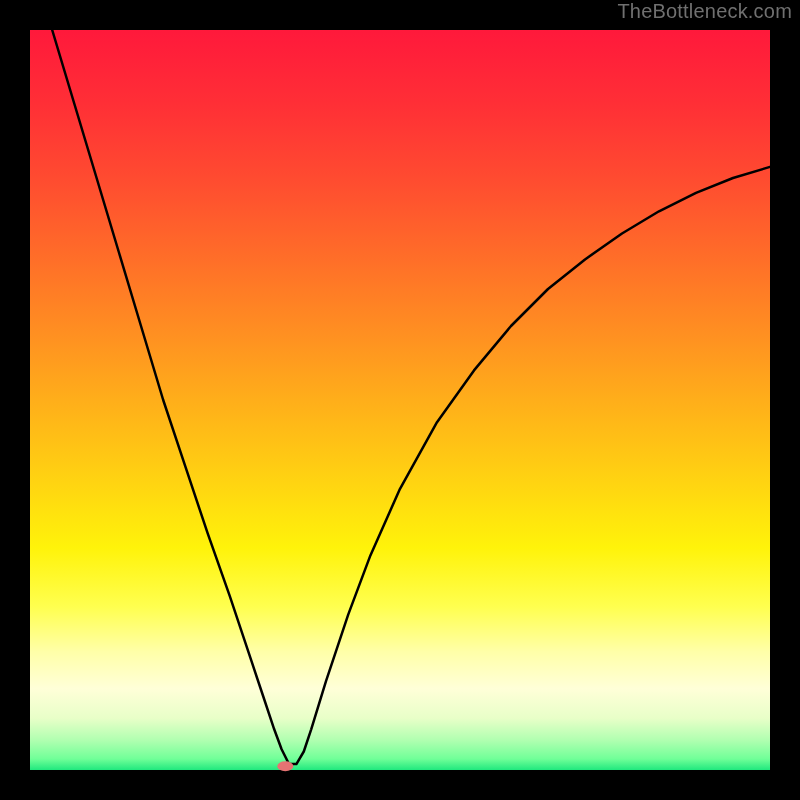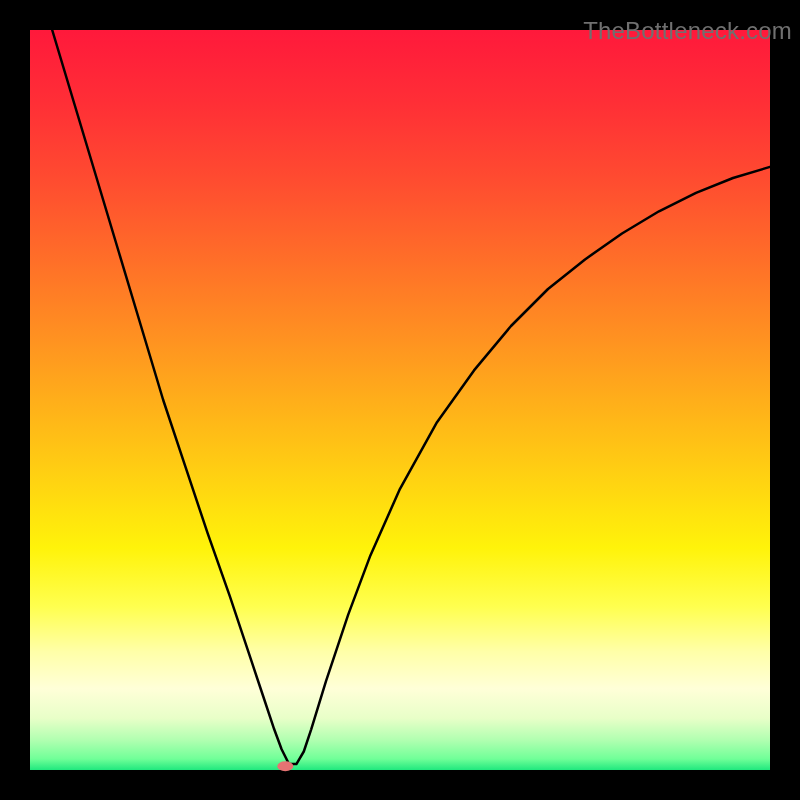--- a/index.html
+++ b/index.html
@@ -12,24 +12,24 @@
     overflow: hidden;
   }
   .frame {
     position: relative;
     width: 800px;
     height: 800px;
     background: #000;
   }
   .watermark {
     position: absolute;
-    top: 17px;
+    top: 0;
     right: 8px;
     color: #707070;
-    font-size: 24px;
+    font-size: 20px;
     font-weight: 500;
     letter-spacing: 0.2px;
     z-index: 5;
   }
   svg {
     position: absolute;
     top: 0;
     left: 0;
   }
 </style>

